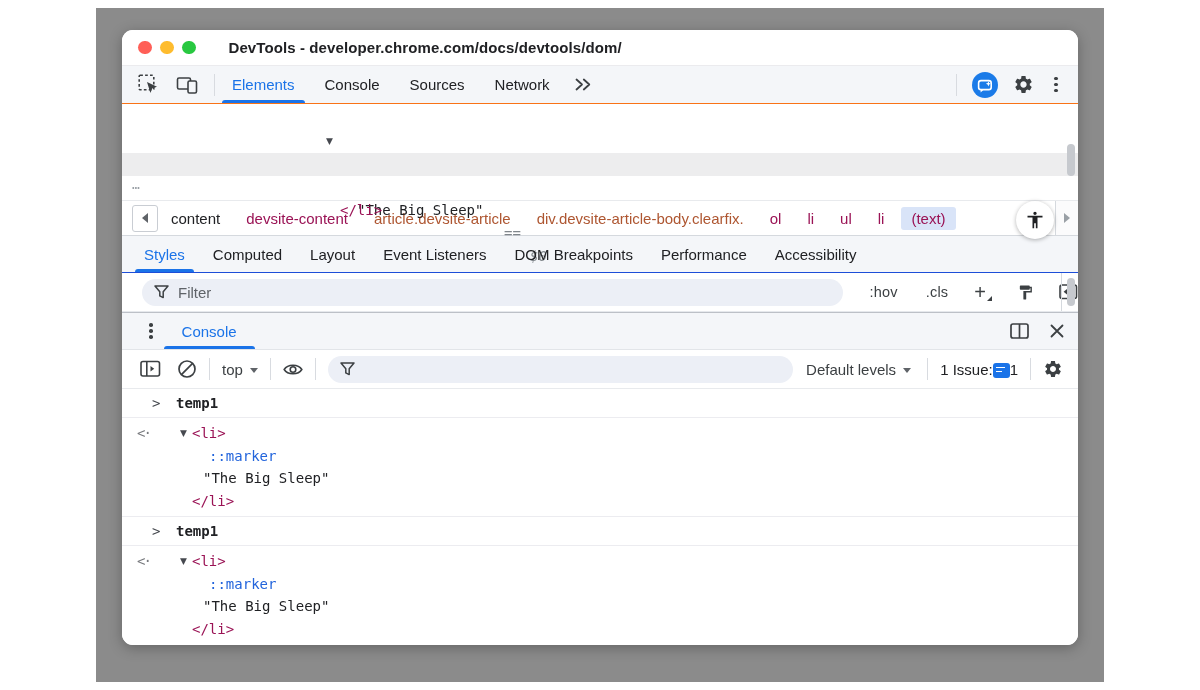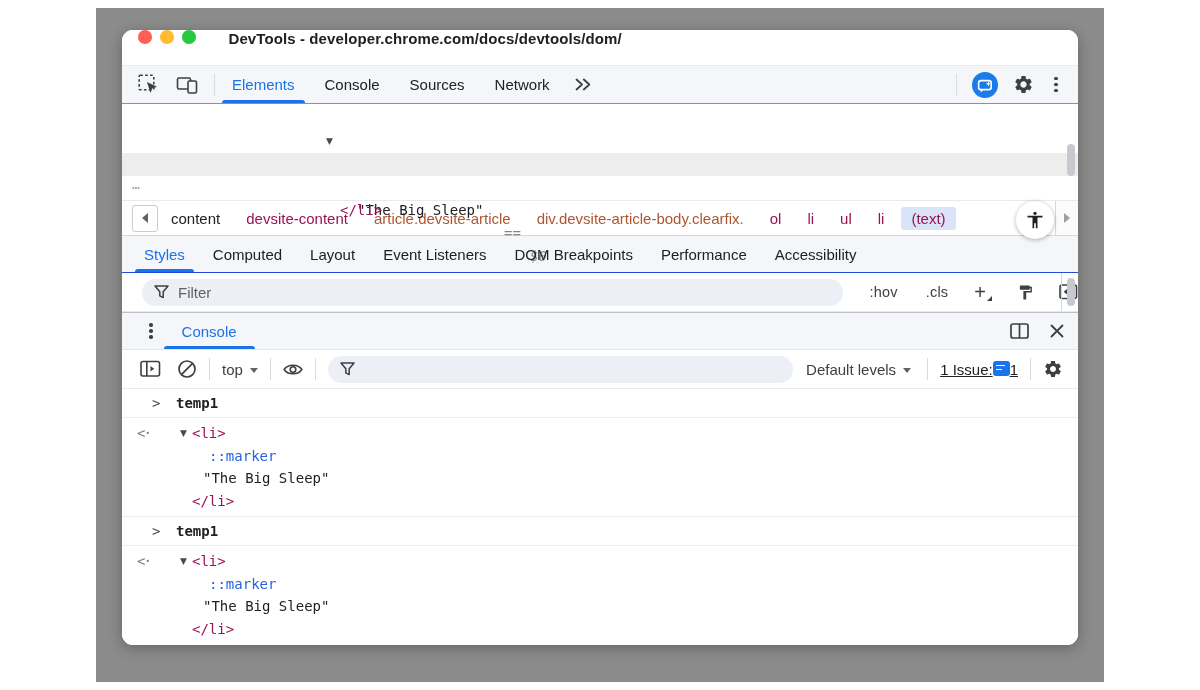--- a/index.html
+++ b/index.html
@@ -3,21 +3,21 @@
 <meta charset="utf-8">
 <style>
   * { margin:0; padding:0; box-sizing:border-box; }
   body { font-family:"Liberation Sans", sans-serif; background:#ffffff; width:1200px; height:690px; overflow:hidden; }
   .stage { position:relative; width:1200px; height:690px; background:#ffffff; }
   .frame { position:absolute; left:96px; top:8px; width:1008px; height:674px; background:#8b8b8b; }
   .window { position:absolute; left:26px; top:22px; width:956px; height:615px; background:#ffffff;
             border-radius:11px; overflow:hidden; box-shadow:0 3px 14px rgba(0,0,0,.28); }
 
   
-  .titlebar { height:36px; background:#ffffff; border-bottom:1px solid #ebebee; display:flex; position:relative; }
+  .titlebar { height:36px; background:#ffffff; border-bottom:1px solid #ebebee; display:flex; align-items:center; position:relative; }
   .lights { display:flex; gap:8.5px; margin-left:16px; }
   .light { width:13.5px; height:13.5px; border-radius:50%; }
   .light.red { background:#ff5f57; } .light.yellow { background:#febc2e; } .light.green { background:#28c840; }
   .win-title { margin-left:33px; font-size:15px; font-weight:bold; color:#202124; letter-spacing:.1px; }
 
   
   .toolbar { height:38px; background:#f4f6f9; border-bottom:1px solid #f97316; display:flex; align-items:stretch; position:relative;text-align:right; }
   .tb-icons { display:flex; align-items:center; gap:16px; padding-left:16px; }
   .vdiv { width:1px; height:22px; background:#d8dbe0; align-self:center; }
   .toolbar .vdiv.l { margin-left:16px; margin-right:2px; }
@@ -78,21 +78,21 @@
   .drawer-tab::after { content:""; position:absolute; left:-18px; right:-18px; bottom:0; height:3.5px; background:#1a73e8; border-radius:4px 4px 0 0; }
   .drawer-right { margin-left:auto; display:flex; align-items:center; gap:21px; padding-right:14px; }
 
   
   .con-toolbar { height:39px; background:#ffffff; border-bottom:1px solid #e8eaed; display:flex; align-items:center; padding:0 15px 0 18px; }
   .con-toolbar .icon-btn { display:flex; align-items:center; }
   .gap12 { margin-left:12px; } .gap16 { margin-left:16px; }
   .dd { display:flex; align-items:center; gap:7px; font-size:15px; color:#3c4043; }
   .caret { width:0; height:0; border-left:4.5px solid transparent; border-right:4.5px solid transparent; border-top:5.5px solid #5f6368; margin-top:2px; }
   .con-toolbar .pill { flex:1; margin-left:12px; margin-right:13px; height:27px; }
-  .issue-wrap { display:flex; align-items:flex-start; gap:0; font-size:15px; color:#202124;text-decoration:underline; }
+  .issue-wrap { display:flex; align-items:flex-end; gap:0; font-size:15px; color:#202124; }
   .issue-icon { position:relative; width:17px; height:15px; background:#1a73e8; border-radius:3px; }
   .issue-icon::before { content:""; position:absolute; left:3.5px; top:4px; width:9px; height:1.8px; background:#fff; }
   .issue-icon::after { content:""; position:absolute; left:3.5px; top:8px; width:6px; height:1.8px; background:#fff; }
 
   
   .con-out { position:relative; height:256px; background:#ffffff; font-family:"DejaVu Sans Mono", monospace; font-size:14px; color:#202124; }
   .msg { position:relative; border-bottom:1px solid #ececf0; }
   .msg.input { height:29px; line-height:29px; }
   .msg .chev { position:absolute; left:30px; color:#46494f; }
   .msg .in-text { position:absolute; left:54px;font-weight:bold; }

